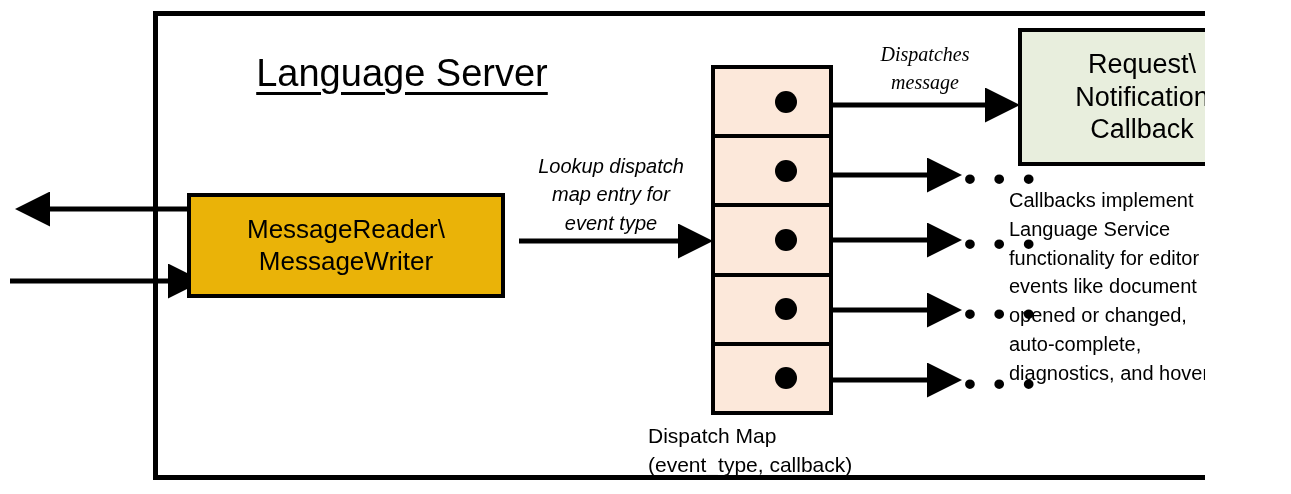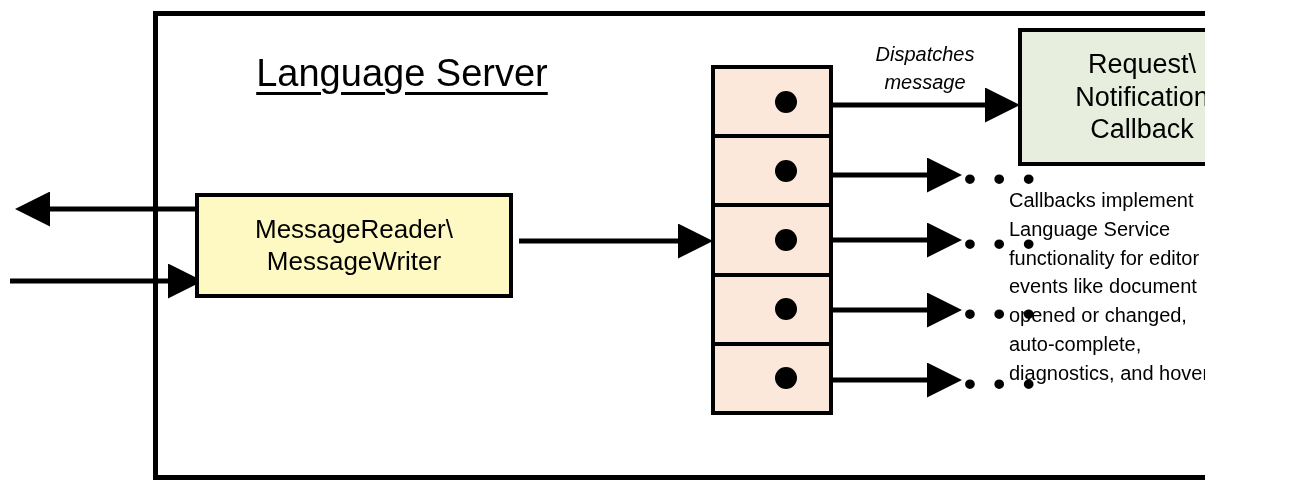--- a/index.html
+++ b/index.html
@@ -53,25 +53,25 @@
     align-items: center;
     justify-content: center;
     text-align: center;
   }
   .node-box .node-label {
     font-size: 26px;
     line-height: 1.22;
     white-space: pre-line;
   }
   #message-reader-box {
-    left: 195px;
+    left: 187px;
     top: 193px;
     width: 318px;
     height: 105px;
-    background: #fef9c3;
+    background: #eab308;
   }
   #callback-box {
     left: 1018px;
     top: 28px;
     width: 248px;
     height: 138px;
     background: #E8EEDD;
   }
   #callback-box .node-label { font-size: 27px; }
   
@@ -116,20 +116,21 @@
   }
   #label-lookup {
     left: 516px;
     top: 152px;
     width: 190px;
   }
   #label-dispatches {
     left: 830px;
     top: 40px;
     width: 190px;
+    font-family: Liberation Serif, serif;
   }
   
   #dispatch-map {
     position: absolute;
     left: 711px;
     top: 65px;
     width: 122px;
     height: 350px;
     border: 4px solid #000000;
     box-sizing: border-box;
@@ -236,34 +237,39 @@
     <div class="map-row">
       <span class="map-dot"></span>
     </div>
     <div class="map-row">
       <span class="map-dot"></span>
     </div>
     <div class="map-row">
       <span class="map-dot"></span>
     </div>
   </div>
+  <div class="caption" id="dispatch-map-caption">Dispatch Map
+(event_type, callback)</div>
 
   <div class="node-box" id="callback-box">
     <div class="node-label">Request\
 Notification
 Callback</div>
   </div>
   <div class="caption" id="callback-caption">Callbacks implement
 Language Service
 functionality for editor
 events like document
 opened or changed,
 auto-complete,
 diagnostics, and hover</div>
 
+  <div class="edge-label" id="label-lookup">Lookup dispatch
+map entry for
+event type</div>
   <div class="edge-label" id="label-dispatches">Dispatches
 message</div>
 
   <div class="ellipsis" style="left:964px; top:161px;">• • •</div>
   <div class="ellipsis" style="left:964px; top:226px;">• • •</div>
   <div class="ellipsis" style="left:964px; top:296px;">• • •</div>
   <div class="ellipsis" style="left:964px; top:366px;">• • •</div>
 
 </div>
 

